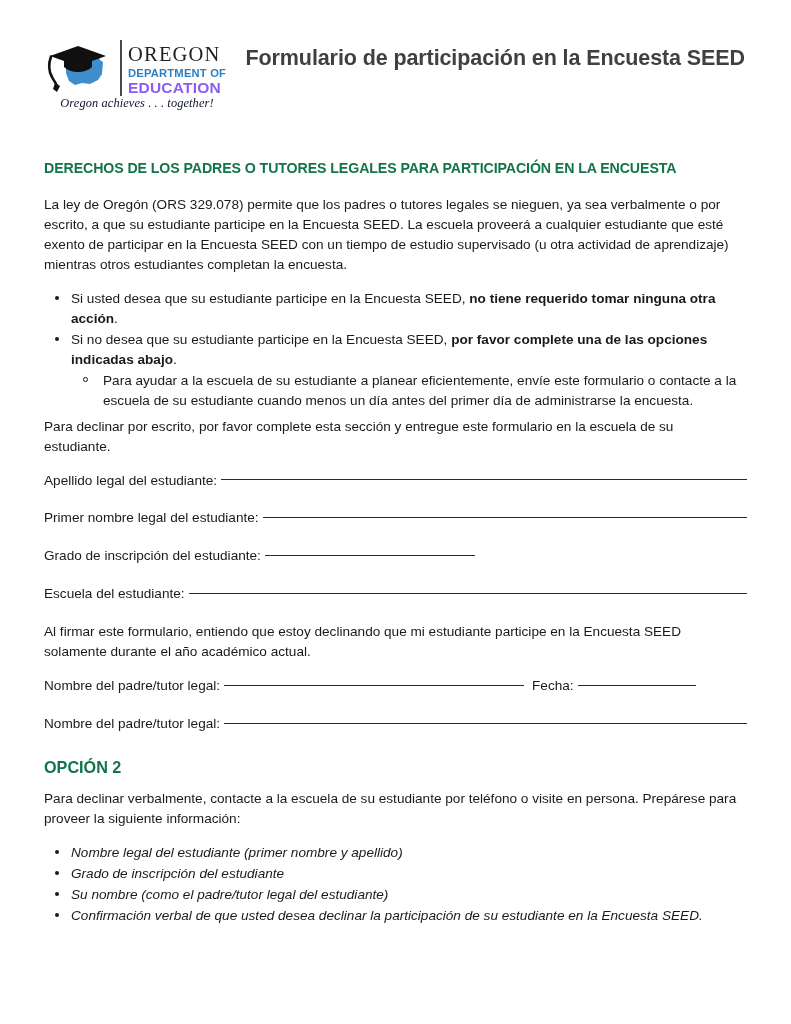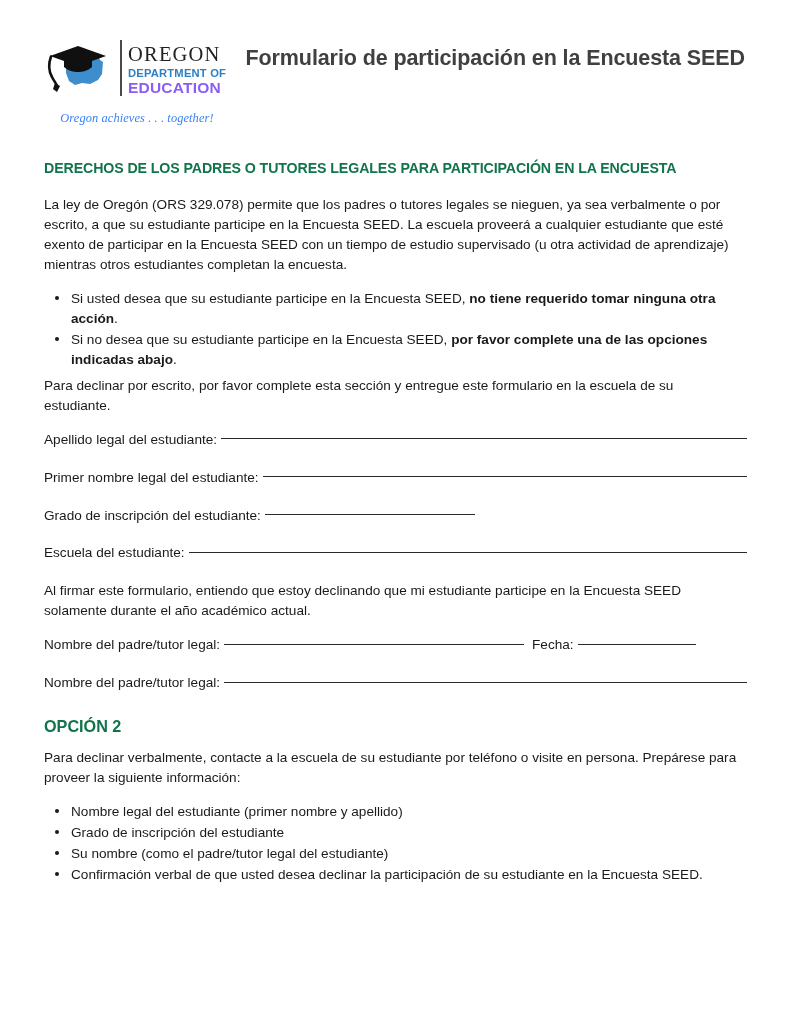--- a/index.html
+++ b/index.html
@@ -75,23 +75,23 @@
     font-weight: bold;
     letter-spacing: 0.2px;
     color: #8b5cf6;
     display: block;
     line-height: 1.05;
   }
   .logo-tagline {
     font-family: "Liberation Serif", serif;
     font-style: italic;
     font-size: 12.4px;
-    color: #3b82f6;
+    color: #0f172a;
     text-align: center;
-    margin-top: 15px;
+    margin-top: 0;
     letter-spacing: 0.1px;
   }
   .header-title {
     flex: 1;
     font-size: 21.5px;
     font-weight: bold;
     color: #404040;
     text-align: right;
     padding-top: 8px;
     padding-right: 2px;
@@ -165,20 +165,21 @@
     box-sizing: border-box;
   }
   .spaced-bullets > li {
     margin-bottom: 15px;
   }
   .opt2-bullets {
     margin-top: 14px;
   }
   .opt2-bullets > li {
     padding-left: 52px;
+    font-style: italic;
   }
   .opt2-bullets > li::before {
     left: 35px;
   }
 
   
   .field-row {
     margin: 0 0 18px 0;
     display: flex;
     align-items: center;
@@ -246,20 +247,23 @@
     <div class="section-heading">DERECHOS DE LOS PADRES O TUTORES LEGALES PARA PARTICIPACIÓN EN LA ENCUESTA</div>
 
     <p class="para">La ley de Oregón (ORS 329.078) permite que los padres o tutores legales se nieguen, ya sea verbalmente o por escrito, a que su estudiante participe en la Encuesta SEED. La escuela proveerá a cualquier estudiante que esté exento de participar en la Encuesta SEED con un tiempo de estudio supervisado (u otra actividad de aprendizaje) mientras otros estudiantes completan la encuesta.</p>
 
     <ul class="bullets">
       <li>
         <span>Si usted desea que su estudiante participe en la Encuesta SEED, </span><b>no tiene requerido tomar ninguna otra acción</b><span>.</span>
       </li>
       <li>
         <span>Si no desea que su estudiante participe en la Encuesta SEED, </span><b>por favor complete una de las opciones indicadas abajo</b><span>.</span>
+        <ul class="subbullets">
+          <li>Para ayudar a la escuela de su estudiante a planear eficientemente, envíe este formulario o contacte a la escuela de su estudiante cuando menos un día antes del primer día de administrarse la encuesta.</li>
+        </ul>
       </li>
     </ul>
 
     <div class="opt1-block">
       <p class="para">Para declinar por escrito, por favor complete esta sección y entregue este formulario en la escuela de su estudiante.</p>
 
       <div class="field-row">
         <span class="field-label">Apellido legal del estudiante:</span>
         <span class="rule rule-grow"></span>
       </div>

